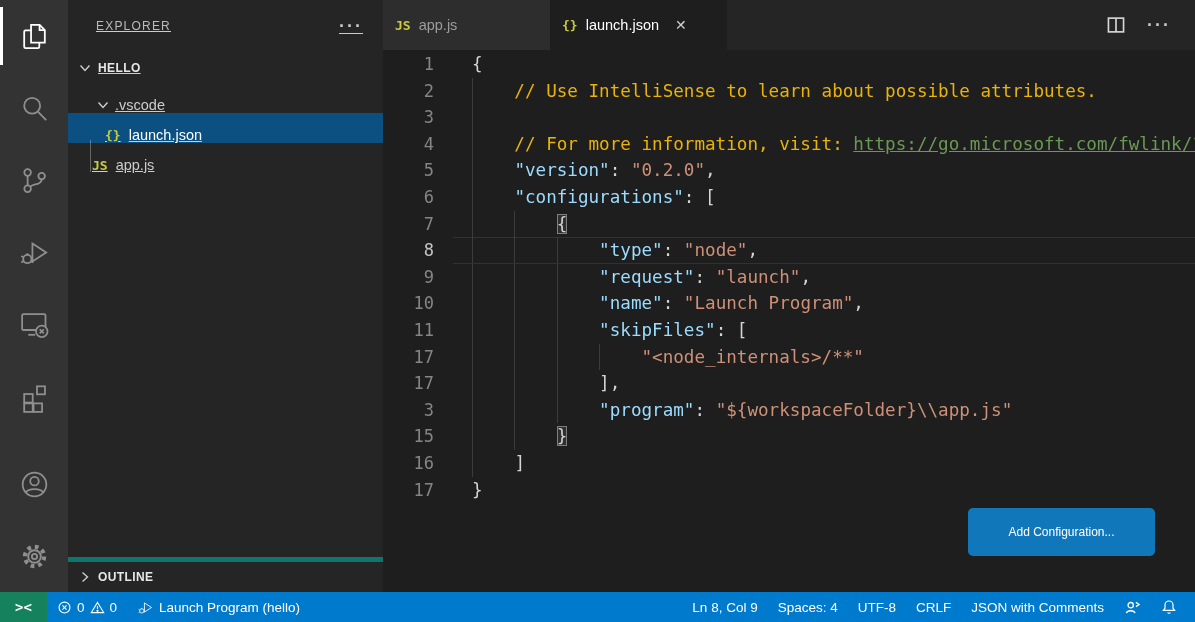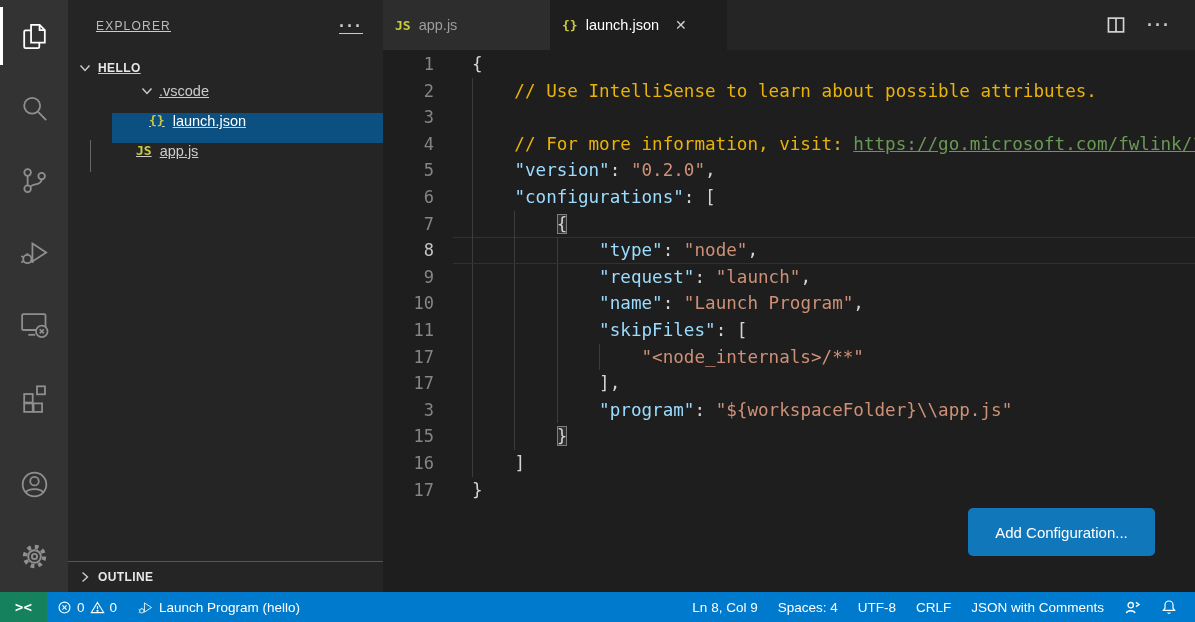--- a/index.html
+++ b/index.html
@@ -21,28 +21,28 @@
   .sidebar{width:315px;background:#252526;color:#cccccc;flex:none;position:relative;text-decoration:underline;}
   .sb-header{height:52px;display:flex;align-items:center;justify-content:space-between;
              padding:0 20px 0 28px;}
   .sb-title{font-size:12px;letter-spacing:1.2px;color:#bbbbbb;}
   .dots{color:#c5c5c5;font-size:18px;font-weight:bold;letter-spacing:2px;cursor:pointer;line-height:1;}
   .section-row{display:flex;align-items:center;gap:5px;font-weight:bold;font-size:12px;
                color:#e7e7e7;padding-left:9px;letter-spacing:.4px;cursor:pointer;}
   .sec-open-editors{height:27px;border-bottom:1px solid #3c3c3c;}
   .sec-hello{height:31px;}
   .chev{width:16px;height:16px;flex:none;stroke:#cccccc;fill:none;stroke-width:1.4;}
-  .tree-row{height:30px;display:flex;align-items:flex-start;font-size:14.5px;color:#cccccc;cursor:pointer;margin-left:44px;}
+  .tree-row{height:30px;display:flex;align-items:flex-end;font-size:14.5px;color:#cccccc;cursor:pointer;}
   .row-vscode{padding-left:27px;gap:4px;}
   .row-selected{background:#0b5080;color:#ffffff;padding-left:37px;gap:8px;}
   .row-appjs{padding-left:24px;gap:8px;}
   .file-ico{font-family:"DejaVu Sans Mono",monospace;font-weight:bold;color:#cbcb41;font-size:13px;}
   .tree-guide{position:absolute;left:22px;top:140px;width:1px;height:32px;background:rgba(255,255,255,.3);}
   .sb-bottom{position:absolute;left:0;right:0;bottom:0;}
-  .sec-bottom{height:30px;border-top:1px solid #0f766e;}
+  .sec-bottom{height:30px;border-top:5px solid #0f766e;}
 
   
   .editor-group{flex:1;display:flex;flex-direction:column;min-width:0;background:#1e1e1e;}
   .tabbar{height:50px;background:#252526;display:flex;align-items:stretch;flex:none;}
   .tab{display:flex;align-items:center;gap:8px;padding:0 12px;font-size:14.5px;cursor:pointer;box-sizing:border-box;}
   .tab-inactive{width:167px;background:#2d2d2d;color:#9d9d9d;}
   .tab-active{width:177px;background:#1e1e1e;color:#ffffff;}
   .tab-ico{font-family:"DejaVu Sans Mono",monospace;font-weight:bold;color:#cbcb41;font-size:13px;}
   .tab-close{margin-left:8px;font-size:14px;color:#d0d0d0;cursor:pointer;}
   .tab-actions{margin-left:auto;display:flex;align-items:center;gap:20px;padding-right:24px;color:#d7d7d7;}
@@ -60,21 +60,21 @@
   .guide{position:absolute;top:0;height:26.6px;width:1px;background:#3c3c3c;}
   .tk-punct{color:#d4d4d4;}
   .tk-key{color:#9cdcfe;}
   .tk-str{color:#ce9178;}
   .tk-comment{color:#eab308;}
   .tk-link{color:#6a9955;text-decoration:underline;cursor:pointer;}
   .tk-ws{color:#d4d4d4;}
   .tk-bracket{color:#d4d4d4;outline:1px solid #7e7e7e;outline-offset:-1px;background:rgba(130,130,130,.18);}
 
   .add-config{position:absolute;right:40px;bottom:36px;width:187px;height:48px;background:#1177bb;
-              color:#ffffff;border:none;border-radius:5px;font-size:15px;cursor:pointer;
+              color:#ffffff;border:none;border-radius:5px;font-size:12px;cursor:pointer;
               font-family:"Liberation Sans",sans-serif;}
 
   
   .statusbar{height:30px;background:#007acc;display:flex;align-items:stretch;color:#ffffff;
              font-size:13.5px;white-space:nowrap;}
   .remote{width:47px;background:#16825d;display:flex;align-items:center;justify-content:center;
           font-family:"DejaVu Sans Mono",monospace;font-size:14px;font-weight:bold;cursor:pointer;}
   .sbi{display:flex;align-items:center;gap:5px;padding:0 10px;cursor:pointer;}
   .sbi svg{stroke:#ffffff;fill:none;stroke-width:1.2;}
   .sb-right{margin-left:auto;display:flex;align-items:stretch;padding-right:8px;}

